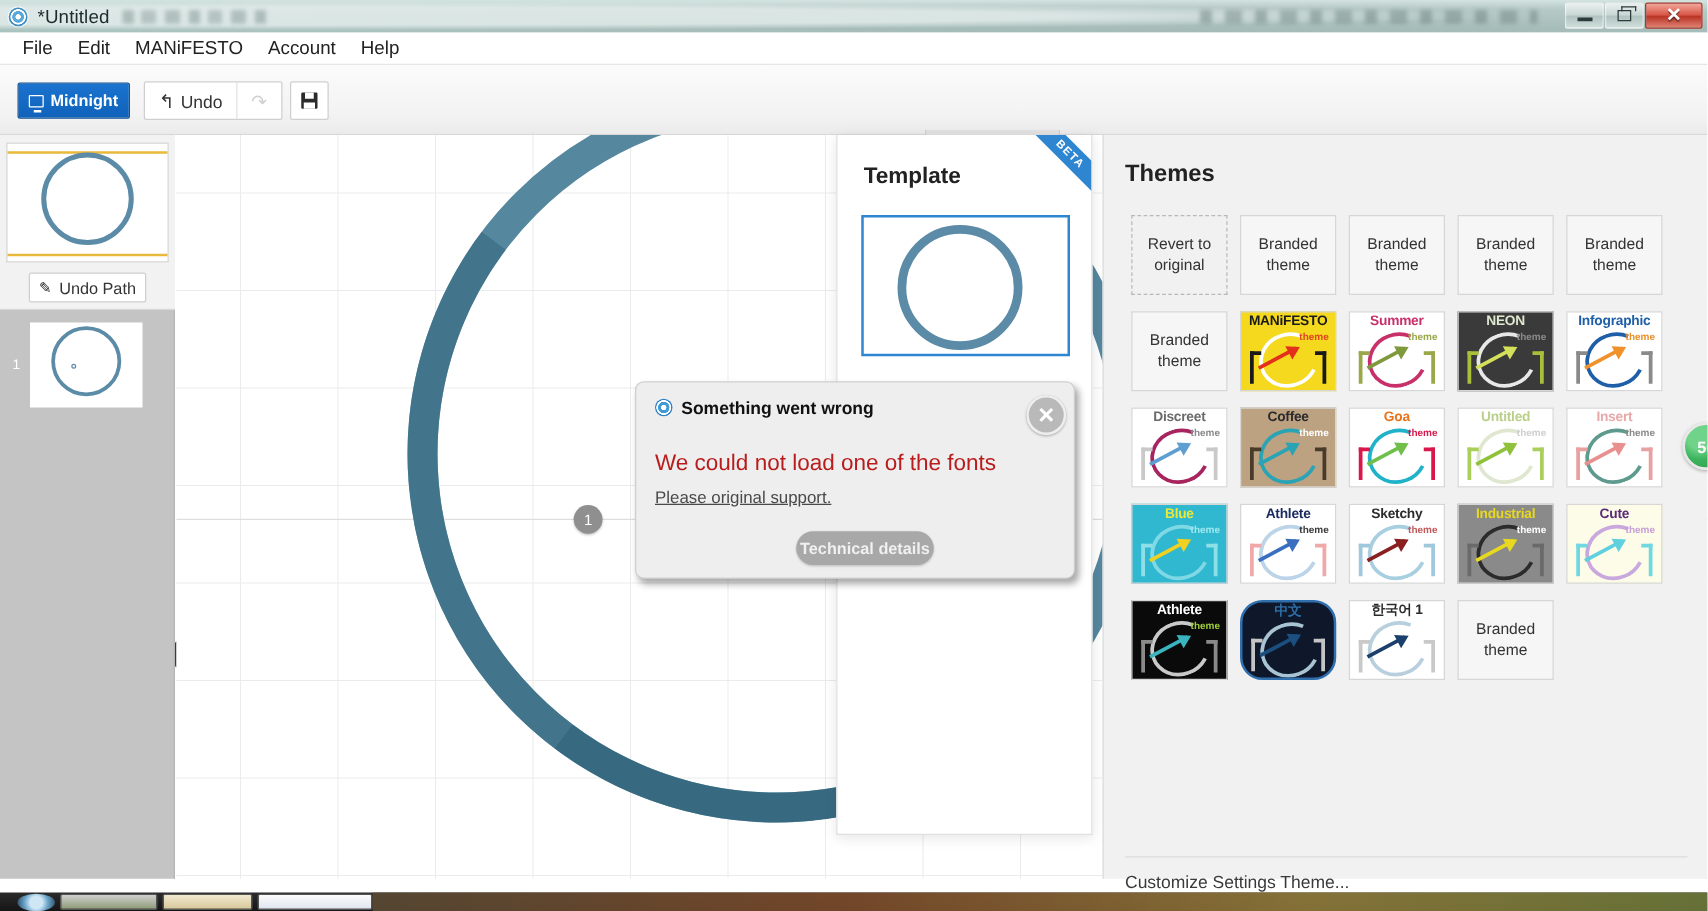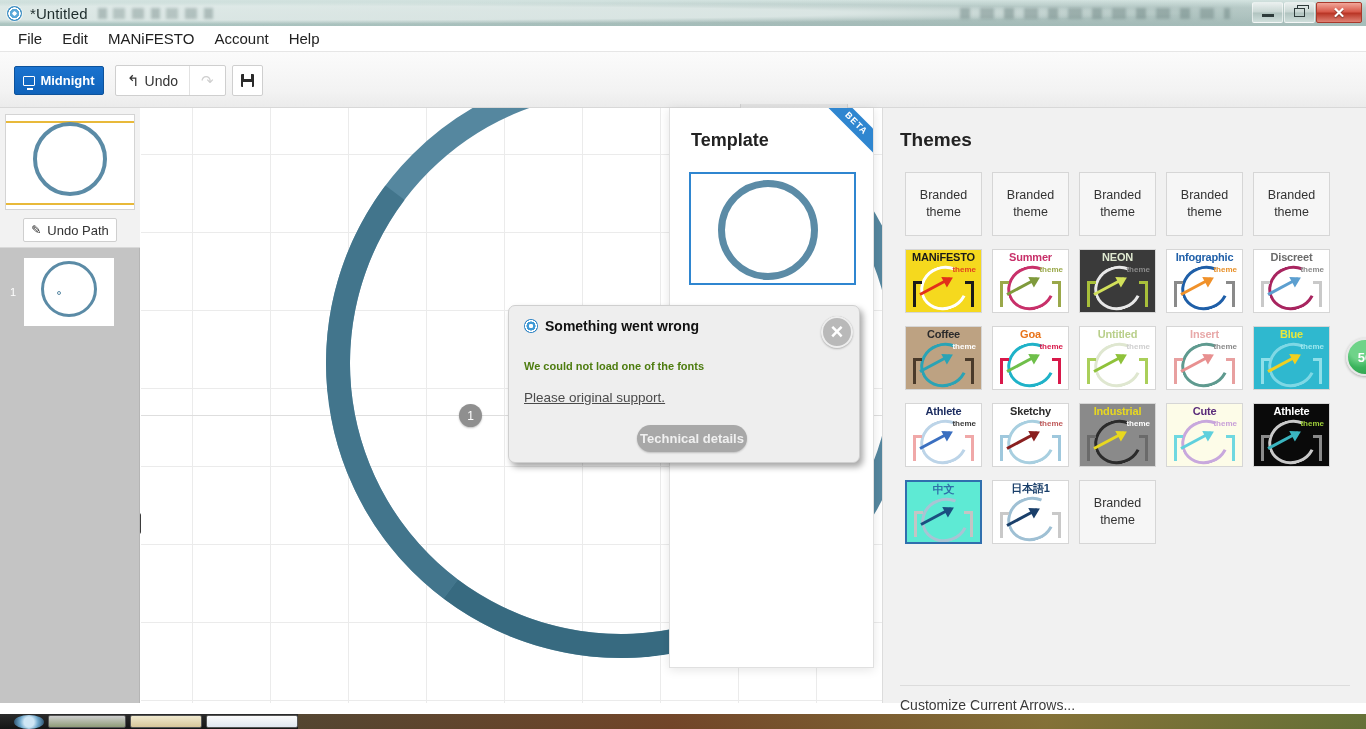--- a/index.html
+++ b/index.html
@@ -305,21 +305,21 @@
     position:absolute; left:15px; top:13px; width:14px;height:14px;border-radius:50%;
     background:radial-gradient(circle at 50% 50%,#fff 0 20%,#3f9ad6 24% 44%,#fff 48% 58%,#2b82c4 62% 88%,#d5e9f5 92%);
   }
   #dlg-title{ position:absolute; left:36px; top:12px; font-size:14px; font-weight:bold; color:#111;}
   #dlg-close{
     position:absolute; right:6px; top:10px; width:32px;height:32px;border-radius:50%;
     background:#b9b9b9; color:#fff; font-size:22px; font-weight:bold;
     display:flex;align-items:center;justify-content:center;
     box-shadow:inset 0 0 0 2px #eeeeee, 0 1px 2px rgba(0,0,0,.25);
   }
-  #dlg-msg{ position:absolute; left:15px; top:54px; font-size:11px; color:#4d7c0f; font-weight:bold;}
+  #dlg-msg{ position:absolute; left:15px; top:54px; font-size:18px; color:#b91c1c; font-weight:normal;}
   #dlg-link{ position:absolute; left:15px; top:84px; font-size:13.5px; color:#4a4a4a; text-decoration:underline;}
   #dlg-btn{
     position:absolute; left:128px; top:119px; width:110px; height:27px;
     background:#a8a8a8; border-radius:14px; color:#f0f0f0; font-size:13px; font-weight:bold;
     display:flex;align-items:center;justify-content:center;
     box-shadow:0 1px 2px rgba(0,0,0,.2);
   }
 
   
   #green-badge{
@@ -480,20 +480,25 @@
   <div id="tpl-title">Template</div>
   <div id="tpl-thumb">
     <div class="ring"></div>
   </div>
 </div>
 
 <div id="themes-panel">
   <div id="themes-title">Themes</div>
   <div id="themes-grid">
       <div class="theme-cell">
+        <div class="tile dashed">
+          <span>Revert to original</span>
+        </div>
+      </div>
+      <div class="theme-cell">
         <div class="tile">
           <span>Branded theme</span>
         </div>
       </div>
       <div class="theme-cell">
         <div class="tile">
           <span>Branded theme</span>
         </div>
       </div>
       <div class="theme-cell">
@@ -685,49 +690,49 @@
             <div class="art-arc" style="border-color: rgb(201, 201, 201) transparent rgb(201, 201, 201) rgb(201, 201, 201);"></div>
             <div class="art-br l" style="border-top-color: rgb(138, 138, 138); border-right: 0px; border-bottom: 0px; border-left-color: rgb(138, 138, 138);"></div>
             <div class="art-br r" style="border-top-color: rgb(138, 138, 138); border-right-color: rgb(138, 138, 138); border-bottom: 0px; border-left: 0px;"></div>
             <div class="art-ar" style="color: rgb(58, 181, 192);"></div>
             <div class="art-title" style="color: rgb(255, 255, 255);">Athlete</div>
             <div class="art-sub" style="color: rgb(159, 207, 58);">theme</div>
           </div>
         </div>
       </div>
       <div class="theme-cell">
-        <div class="tile art selected" style="background: #5eead4;">
+        <div class="tile art selected" style="background: #0f172a; border-radius: 18px;">
           <div class="art-in">
             <div class="art-arc" style="border-color: rgb(168, 196, 212) transparent rgb(168, 196, 212) rgb(168, 196, 212);"></div>
             <div class="art-br l" style="border-top-color: rgb(196, 196, 196); border-right: 0px; border-bottom: 0px; border-left-color: rgb(196, 196, 196);"></div>
             <div class="art-br r" style="border-top-color: rgb(196, 196, 196); border-right-color: rgb(196, 196, 196); border-bottom: 0px; border-left: 0px;"></div>
             <div class="art-ar" style="color: rgb(26, 79, 128);"></div>
             <div class="art-title" style="color: rgb(47, 111, 168);">中文</div>
           </div>
         </div>
       </div>
       <div class="theme-cell">
         <div class="tile art" style="background: rgb(255, 255, 255);">
           <div class="art-in">
-            <div class="art-arc" style="border-color: rgb(159, 192, 212) transparent rgb(159, 192, 212) rgb(159, 192, 212);"></div>
+            <div class="art-arc" style="border-color: rgb(184, 207, 221) transparent rgb(184, 207, 221) rgb(184, 207, 221);"></div>
             <div class="art-br l" style="border-top-color: rgb(201, 201, 201); border-right: 0px; border-bottom: 0px; border-left-color: rgb(201, 201, 201);"></div>
             <div class="art-br r" style="border-top-color: rgb(201, 201, 201); border-right-color: rgb(201, 201, 201); border-bottom: 0px; border-left: 0px;"></div>
             <div class="art-ar" style="color: rgb(26, 63, 106);"></div>
-            <div class="art-title" style="color: rgb(26, 63, 106);">日本語1</div>
+            <div class="art-title" style="color: rgb(43, 43, 43);">한국어 1</div>
           </div>
         </div>
       </div>
       <div class="theme-cell">
         <div class="tile">
           <span>Branded theme</span>
         </div>
       </div>
     </div>
   <div id="themes-divider"></div>
-  <div class="themes-link" id="link-customize">Customize Current Arrows...</div>
+  <div class="themes-link" id="link-customize">Customize Settings Theme...</div>
 
 </div>
 
 <div id="dialog">
   <div id="dlg-icon"></div>
   <div id="dlg-title">Something went wrong</div>
   <div id="dlg-close">×</div>
   <div id="dlg-msg">We could not load one of the fonts</div>
   <div id="dlg-link">Please original support.</div>
   <div id="dlg-btn">Technical details</div>

